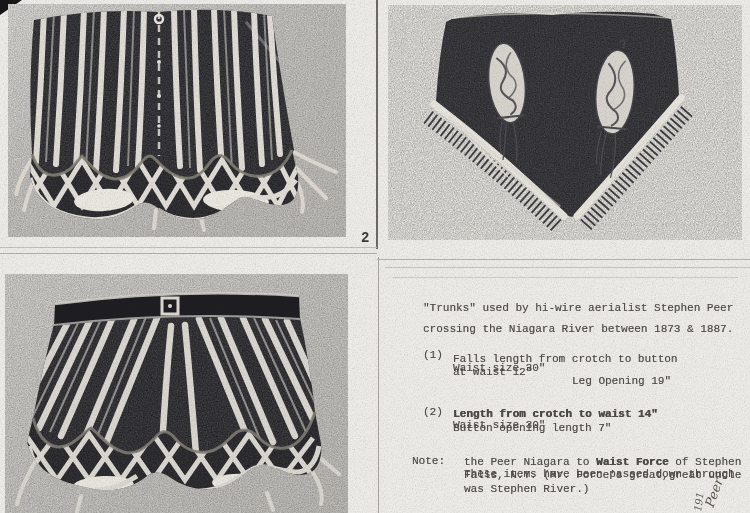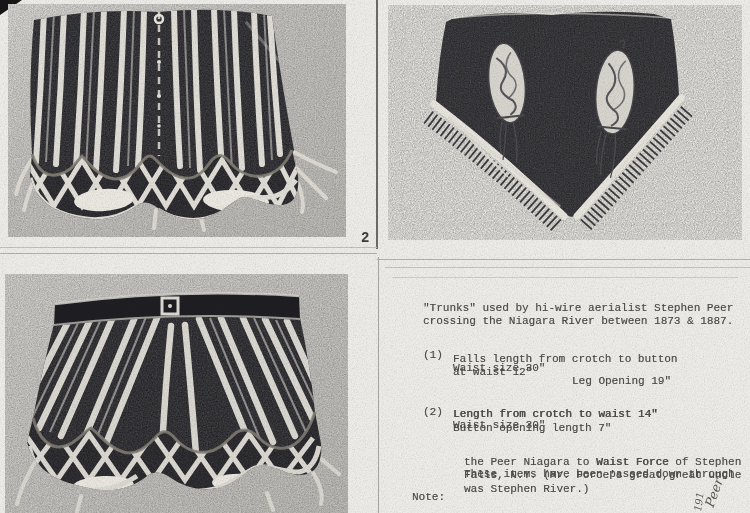--- a/index.html
+++ b/index.html
@@ -33,27 +33,27 @@
   }
   
   .desc{
     position:absolute;left:412px;top:302px;width:338px;height:200px;
     font-size:11px;line-height:13px;color:#4e4b46;
     text-shadow:0.3px 0.3px 0.5px rgba(78,75,70,0.45);
   }
   .desc .row{position:absolute;white-space:pre;left:0;width:100%;}
   .desc .seg{position:absolute;white-space:pre;}
   .r-t1{top:0;}   .r-t1 .seg{left:11px;}
-  .r-t2{top:13px;}.r-t2 .seg{left:11px;}
+  .r-t2{top:13px;}.r-t2 .seg{left:11px;margin-top:8px;}
   .r-i1a{top:34px;} .r-i1b{top:51px;} .r-i1c{top:64px;}
   .r-i2a{top:91px;} .r-i2b{top:106px;} .r-i2c{top:120px;}
   .r-n1{top:140px;} .r-n2{top:154px;} .r-n3{top:167px;} .r-n4{top:181px;}
   .x-lbl{left:11px;} .x-c1{left:41px;} .x-c2{left:160px;}
-  .x-note-lbl{left:0;margin-top:36px;} .x-note-c{left:52px;}
-  .bold{font-weight:normal;text-shadow:0.5px 0 0 rgba(60,57,52,0.9);text-align:center;}
+  .x-note-lbl{left:0;} .x-note-c{left:52px;}
+  .bold{font-weight:bold;text-shadow:0.5px 0 0 rgba(60,57,52,0.9);text-align:center;}
   
   .handwriting{
     position:absolute;color:#5d5a52;
     font-family:"DejaVu Serif","Liberation Serif",serif;font-style:italic;
   }
   .hw-1{left:716px;top:494px;font-size:13px;transform:rotate(-70deg);transform-origin:left bottom;}
   .hw-2{left:703px;top:501px;font-size:10px;transform:rotate(-82deg);transform-origin:left bottom;}
   .page-grain{position:absolute;left:0;top:0;pointer-events:none;}
 </style>
 </head>

